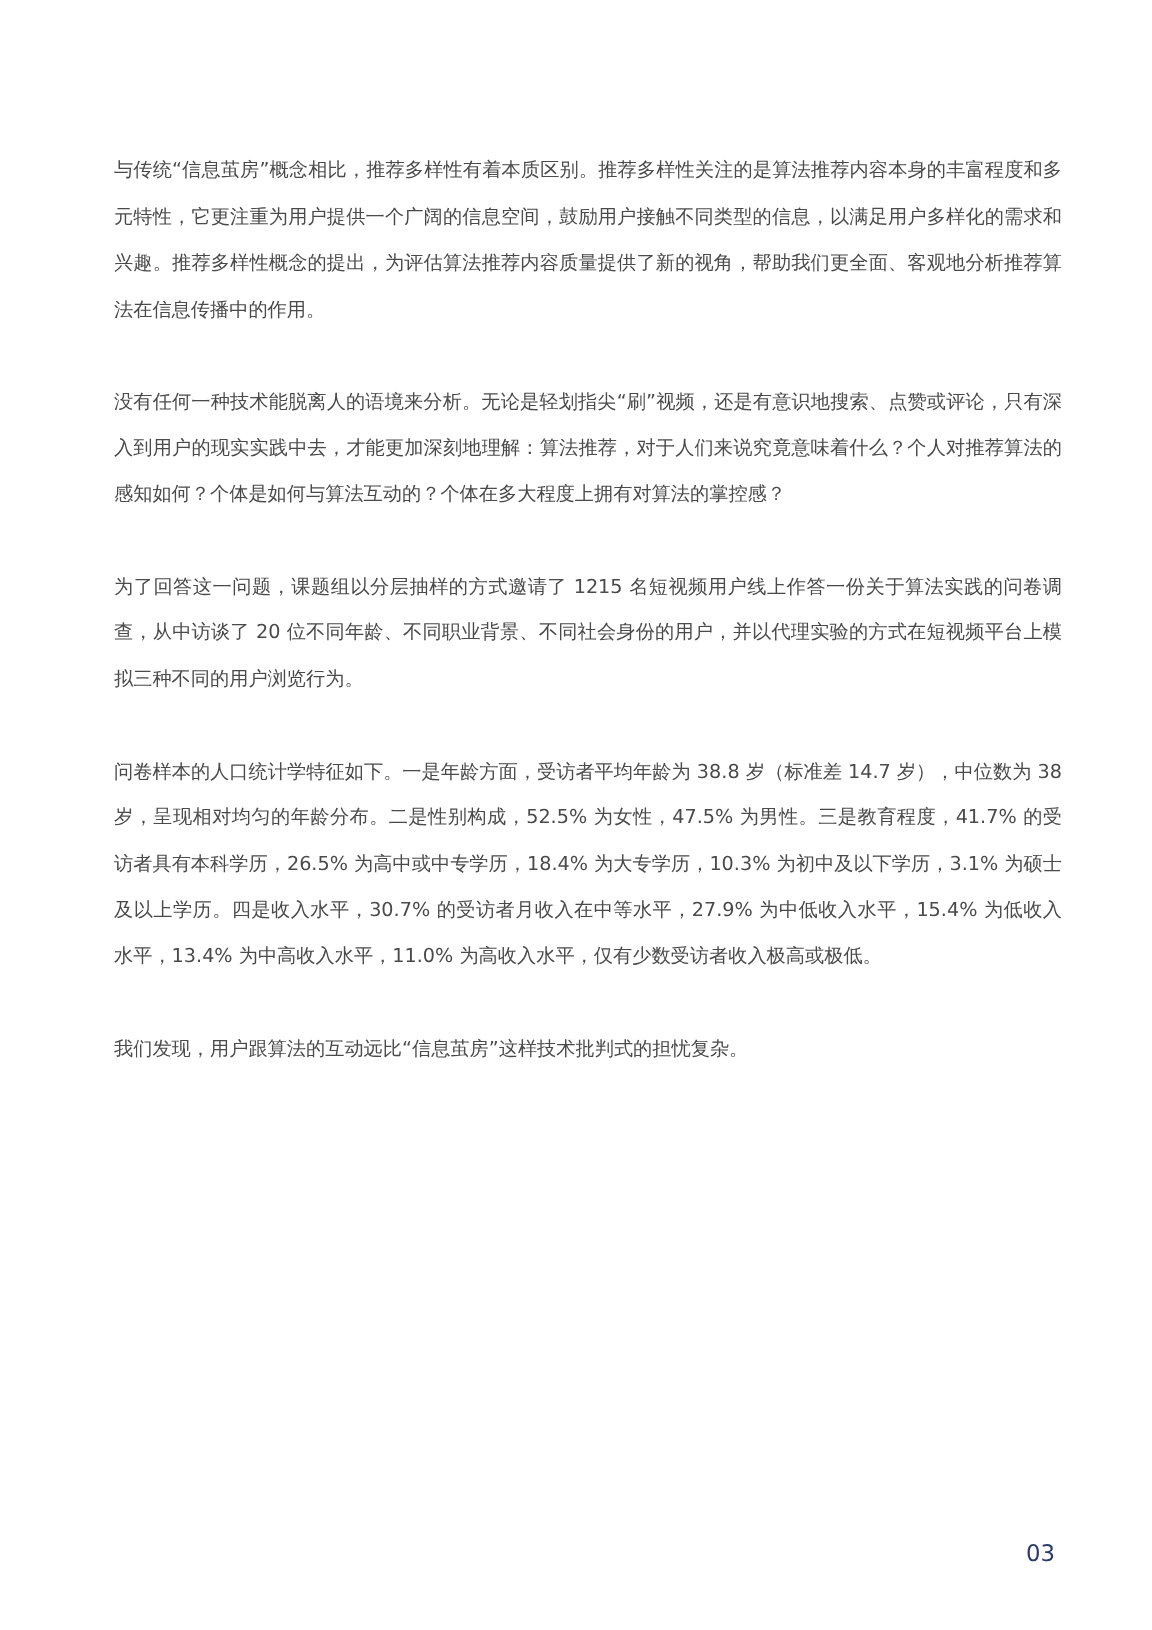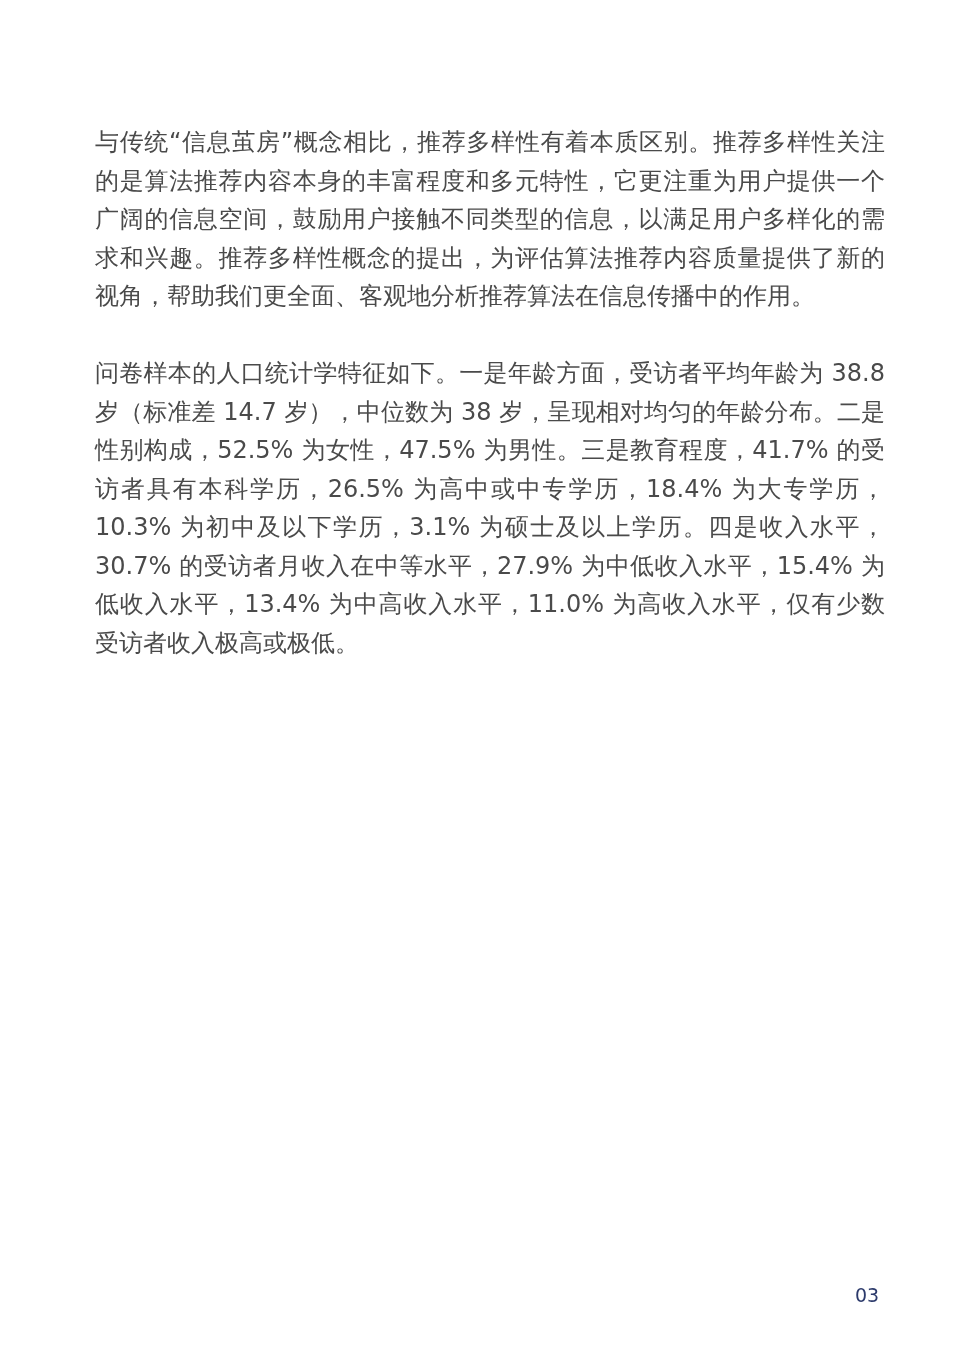--- a/index.html
+++ b/index.html
@@ -4,21 +4,21 @@
 <style>
   html, body { margin: 0; padding: 0; background: #ffffff; }
   body { width: 960px; height: 1358px; position: relative; overflow: hidden; }
   .page { position: absolute; left: 0; top: 0; width: 960px; height: 1358px; background: #fff; }
   .content {
     position: absolute;
     left: 95px;
     top: 123px;
     width: 790px;
     font-family: "DejaVu Sans", "Liberation Sans", sans-serif;
-    font-size: 24px;
+    font-size: 16px;
     line-height: 38.5px;
     color: #4a4a4a;
     letter-spacing: 0px;
   }
   .para { margin: 0 0 38.5px 0; text-align: justify; }
   .page-number {
     position: absolute;
     left: 855px;
     top: 1284px;
     font-family: "DejaVu Sans", "Liberation Sans", sans-serif;
@@ -26,16 +26,19 @@
     color: #2c3a6b;
     text-align: right;
   }
 </style>
 </head>
 <body>
 
 <div class="page">
   <div class="content">
     <p class="para">与传统“信息茧房”概念相比，推荐多样性有着本质区别。推荐多样性关注的是算法推荐内容本身的丰富程度和多元特性，它更注重为用户提供一个广阔的信息空间，鼓励用户接触不同类型的信息，以满足用户多样化的需求和兴趣。推荐多样性概念的提出，为评估算法推荐内容质量提供了新的视角，帮助我们更全面、客观地分析推荐算法在信息传播中的作用。</p>
+    <p class="para">没有任何一种技术能脱离人的语境来分析。无论是轻划指尖“刷”视频，还是有意识地搜索、点赞或评论，只有深入到用户的现实实践中去，才能更加深刻地理解：算法推荐，对于人们来说究竟意味着什么？个人对推荐算法的感知如何？个体是如何与算法互动的？个体在多大程度上拥有对算法的掌控感？</p>
+    <p class="para">为了回答这一问题，课题组以分层抽样的方式邀请了 1215 名短视频用户线上作答一份关于算法实践的问卷调查，从中访谈了 20 位不同年龄、不同职业背景、不同社会身份的用户，并以代理实验的方式在短视频平台上模拟三种不同的用户浏览行为。</p>
     <p class="para">问卷样本的人口统计学特征如下。一是年龄方面，受访者平均年龄为 38.8 岁（标准差 14.7 岁），中位数为 38 岁，呈现相对均匀的年龄分布。二是性别构成，52.5% 为女性，47.5% 为男性。三是教育程度，41.7% 的受访者具有本科学历，26.5% 为高中或中专学历，18.4% 为大专学历，10.3% 为初中及以下学历，3.1% 为硕士及以上学历。四是收入水平，30.7% 的受访者月收入在中等水平，27.9% 为中低收入水平，15.4% 为低收入水平，13.4% 为中高收入水平，11.0% 为高收入水平，仅有少数受访者收入极高或极低。</p>
+    <p class="para">我们发现，用户跟算法的互动远比“信息茧房”这样技术批判式的担忧复杂。</p>
   </div>
   <div class="page-number">03</div>
 </div>
 
 </body></html>

